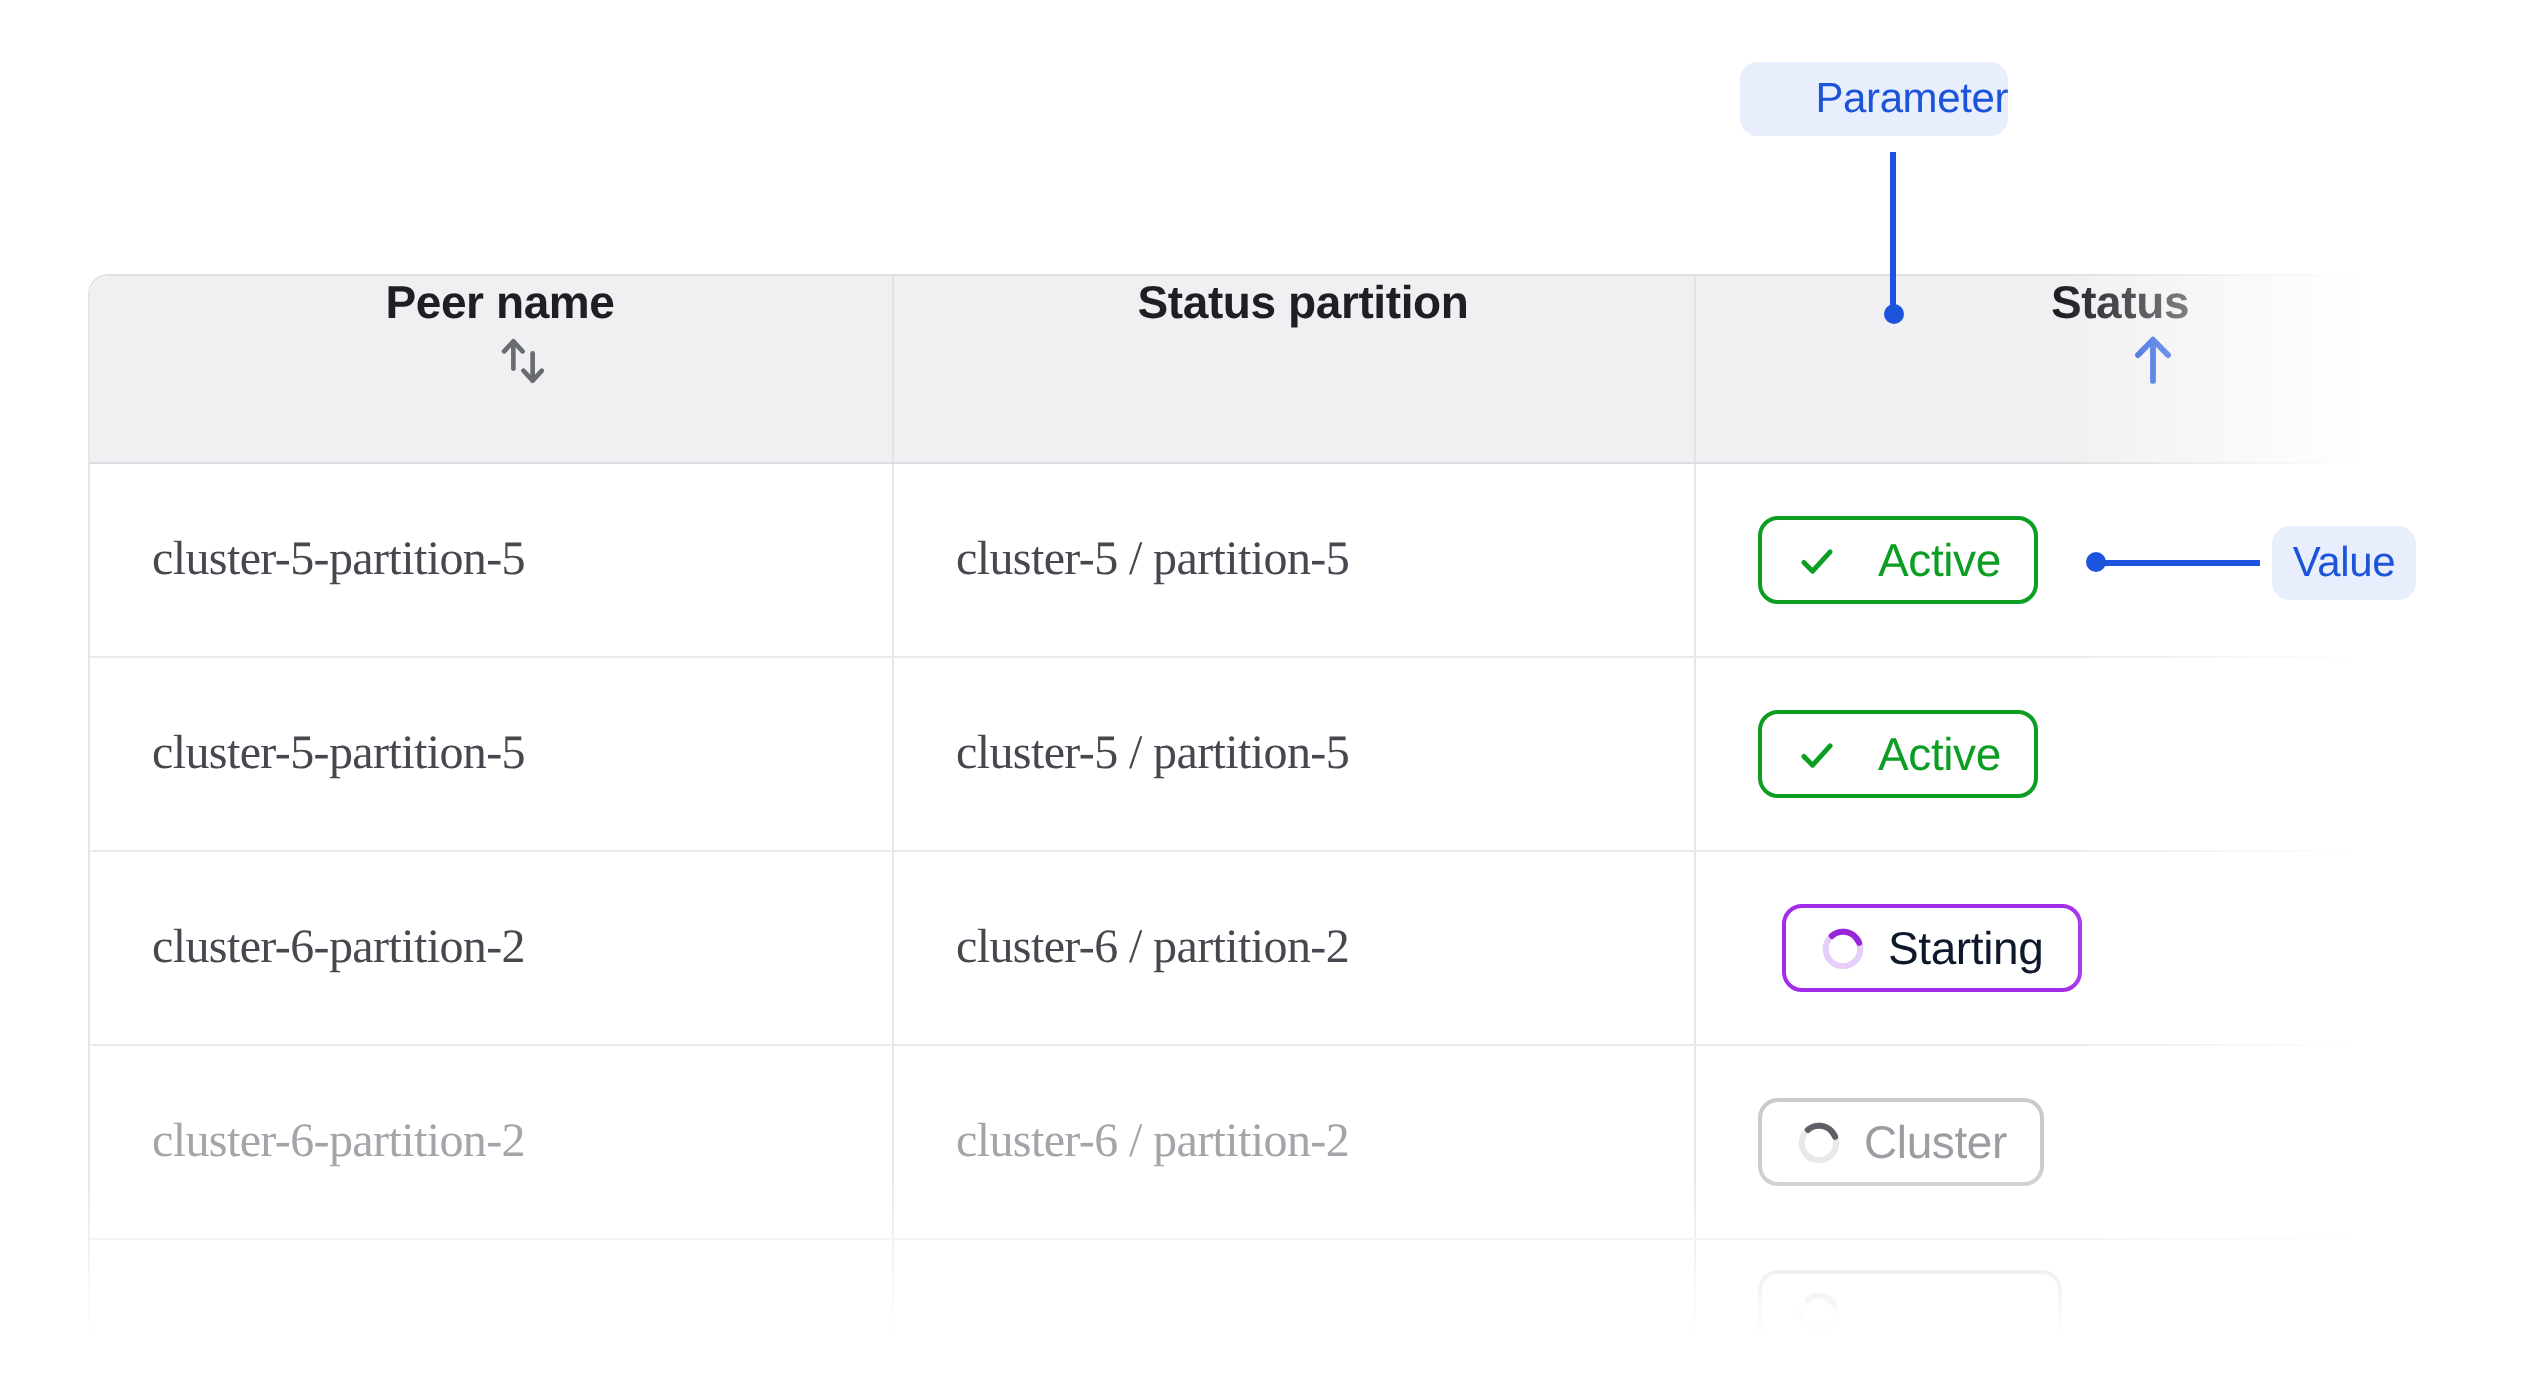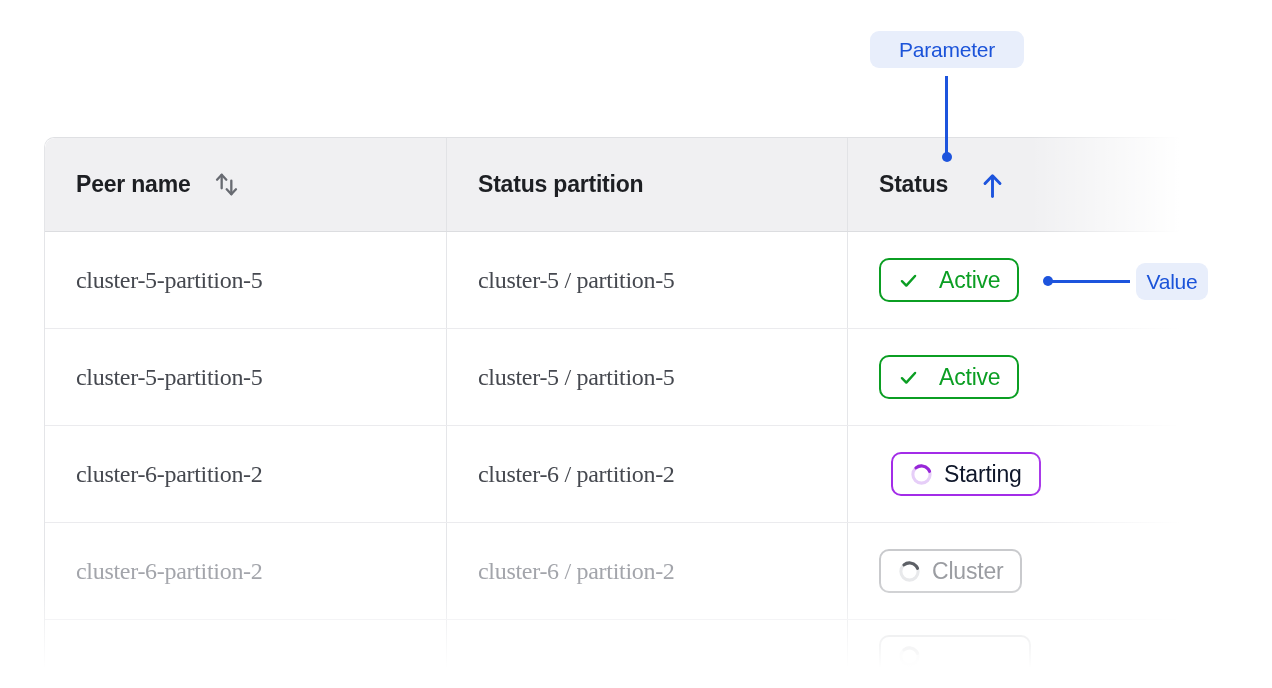--- a/index.html
+++ b/index.html
@@ -12,21 +12,21 @@
     position:absolute;left:44px;top:137px;width:1228px;height:551px;
     border-top:1px solid #dfe0e3;border-left:1px solid #e4e5e8;
     border-top-left-radius:10px;overflow:hidden;background:#fff;z-index:1;
   }
   .thead{
     display:grid;grid-template-columns:402px 401px 1fr;height:93px;
     background:#f0f0f2;border-bottom:1px solid #dcdde0;border-top-left-radius:10px;
   }
   .th{
     display:flex;align-items:center;padding-left:31px;
-    font-size:23px;font-weight:700;color:#1d1f23;letter-spacing:-.2px;cursor:pointer;
+    font-size:23px;font-weight:700;color:#1d1f23;letter-spacing:-.2px;cursor:pointer;flex-direction:column;
   }
   .th .hlabel{margin-right:22px;}
   .th-status .hlabel{margin-right:32px;}
   .th:nth-child(1),.th:nth-child(2){border-right:1px solid #e2e3e6;}
   .row{display:grid;grid-template-columns:402px 401px 1fr;height:96px;border-bottom:1px solid #ebebee;}
   .row-5{height:73px;border-bottom:none;}
   .cell{
     display:flex;align-items:center;padding-left:31px;
     font-size:24px;color:#45484f;letter-spacing:-.3px;white-space:nowrap;
   }
@@ -56,21 +56,21 @@
   .fade-bottom{
     position:absolute;left:0;right:0;bottom:0;height:110px;z-index:3;pointer-events:none;
     background:linear-gradient(180deg,rgba(255,255,255,0) 0%,#ffffff 82%);
   }
   
   .pill{
     position:absolute;z-index:6;display:flex;align-items:center;justify-content:center;
     background:#e8eefb;color:#1b53d9;font-size:21px;font-weight:500;
     border-radius:9px;letter-spacing:-.2px;
   }
-  .pill-parameter{left:870px;top:31px;width:154px;height:37px;}
+  .pill-parameter{left:870px;top:31px;width:134px;height:37px;justify-content:flex-end;}
   .pill-value{left:1136px;top:263px;width:72px;height:37px;justify-content:center;}
   .conn{position:absolute;background:#1d54dd;z-index:6;}
   .conn-param-line{left:945px;top:76px;width:3px;height:77px;}
   .conn-value-line{left:1050px;top:280px;width:80px;height:3px;}
   .dot{position:absolute;width:10px;height:10px;border-radius:50%;background:#1d54dd;z-index:6;}
   .dot-param{left:942px;top:152px;}
   .dot-value{left:1043px;top:276px;}
   .sort-icon{display:block;}
 </style>
 </head>

